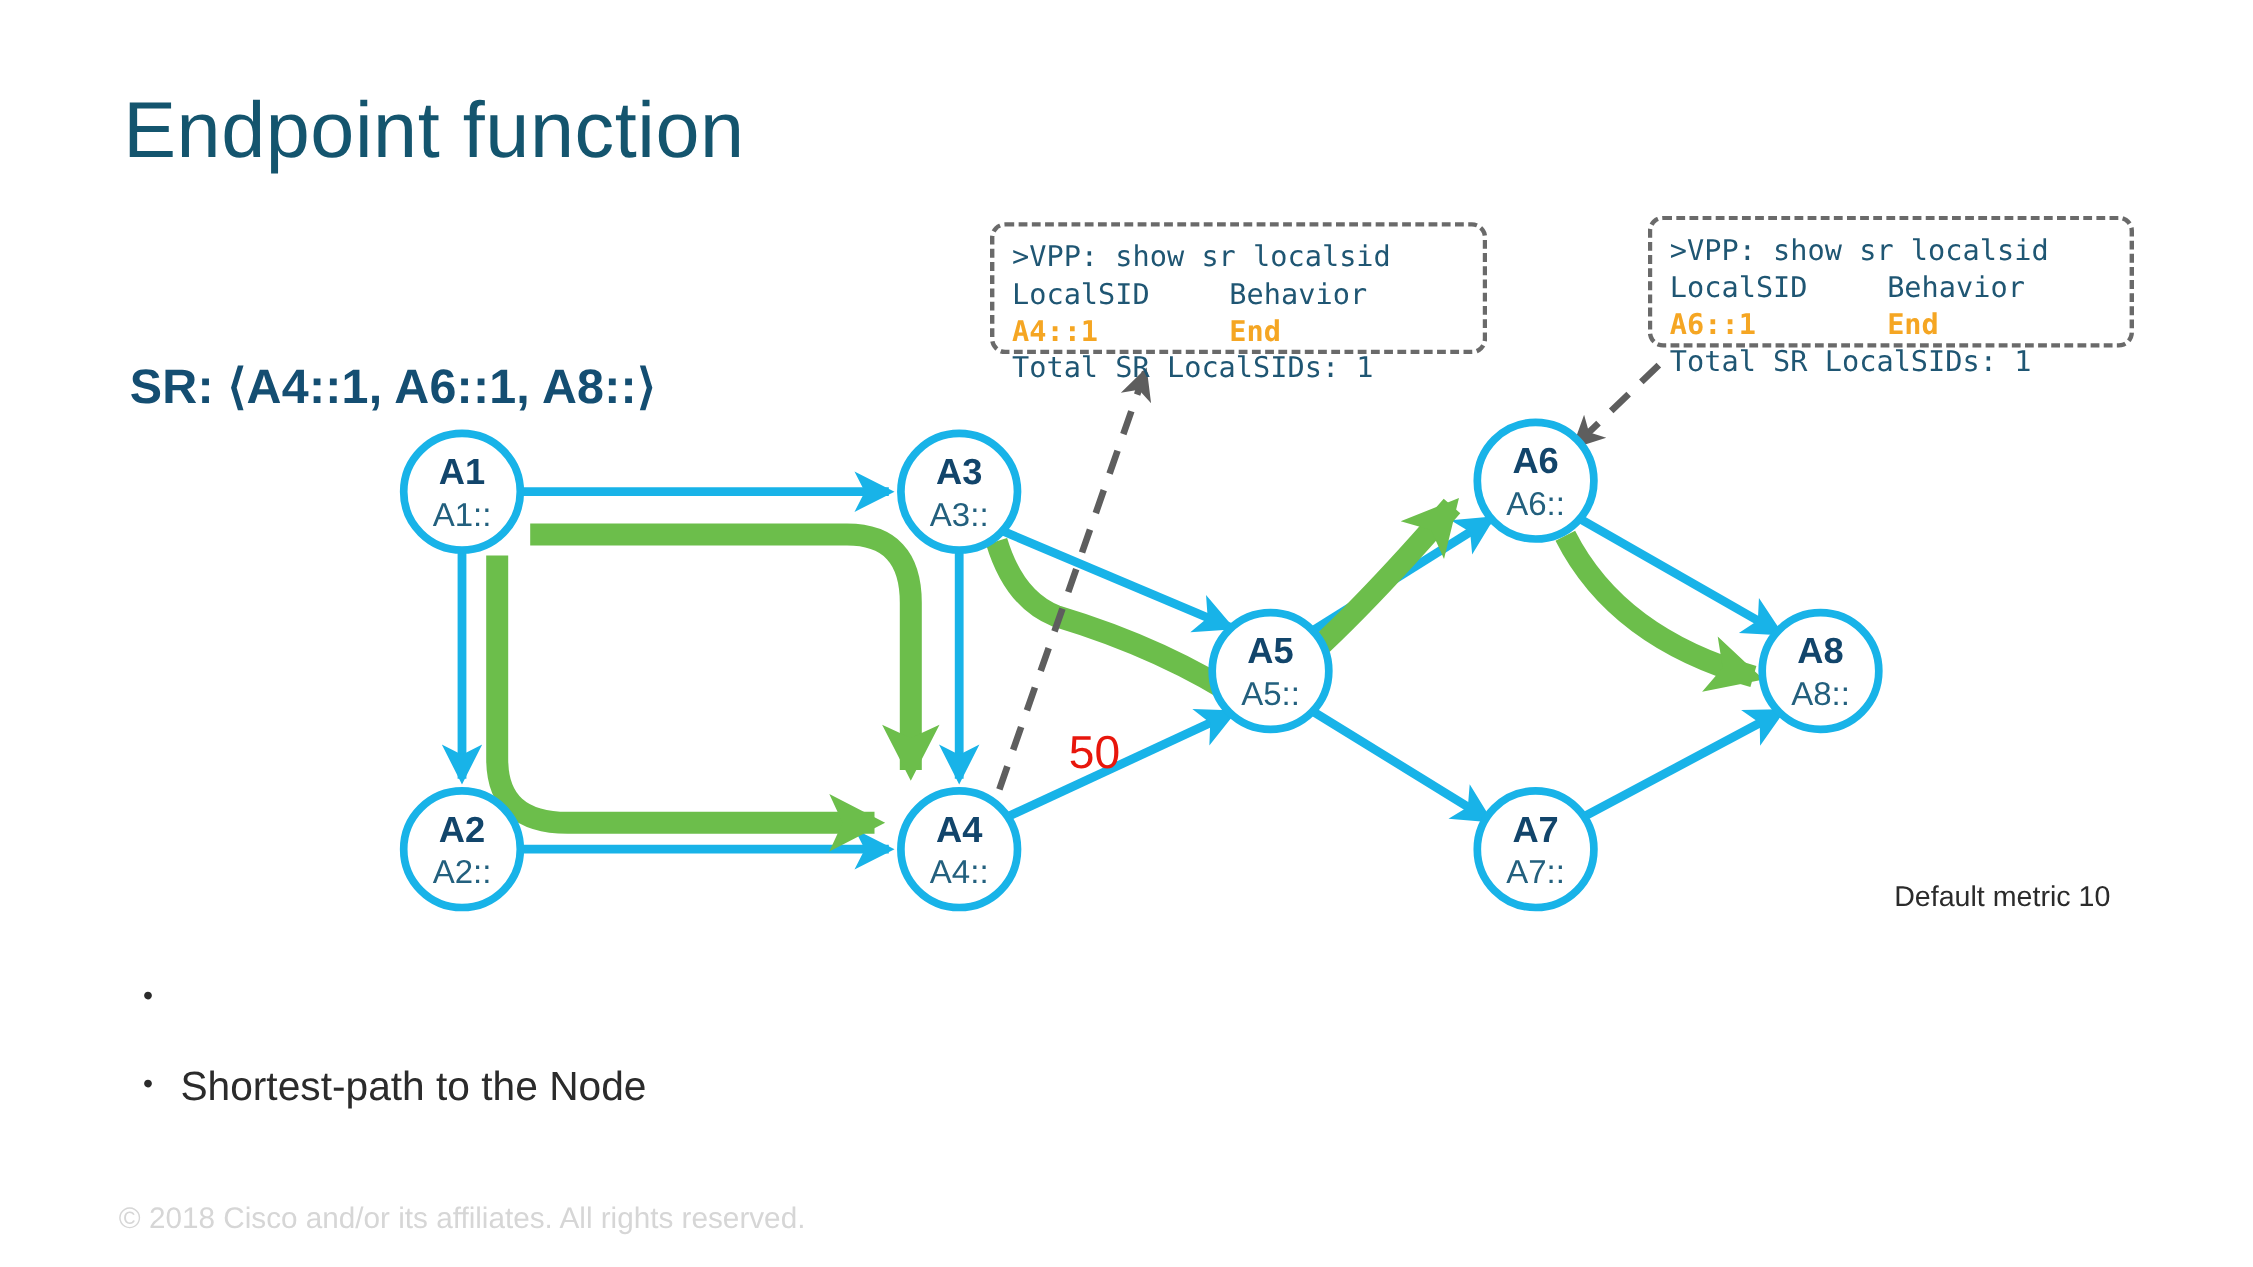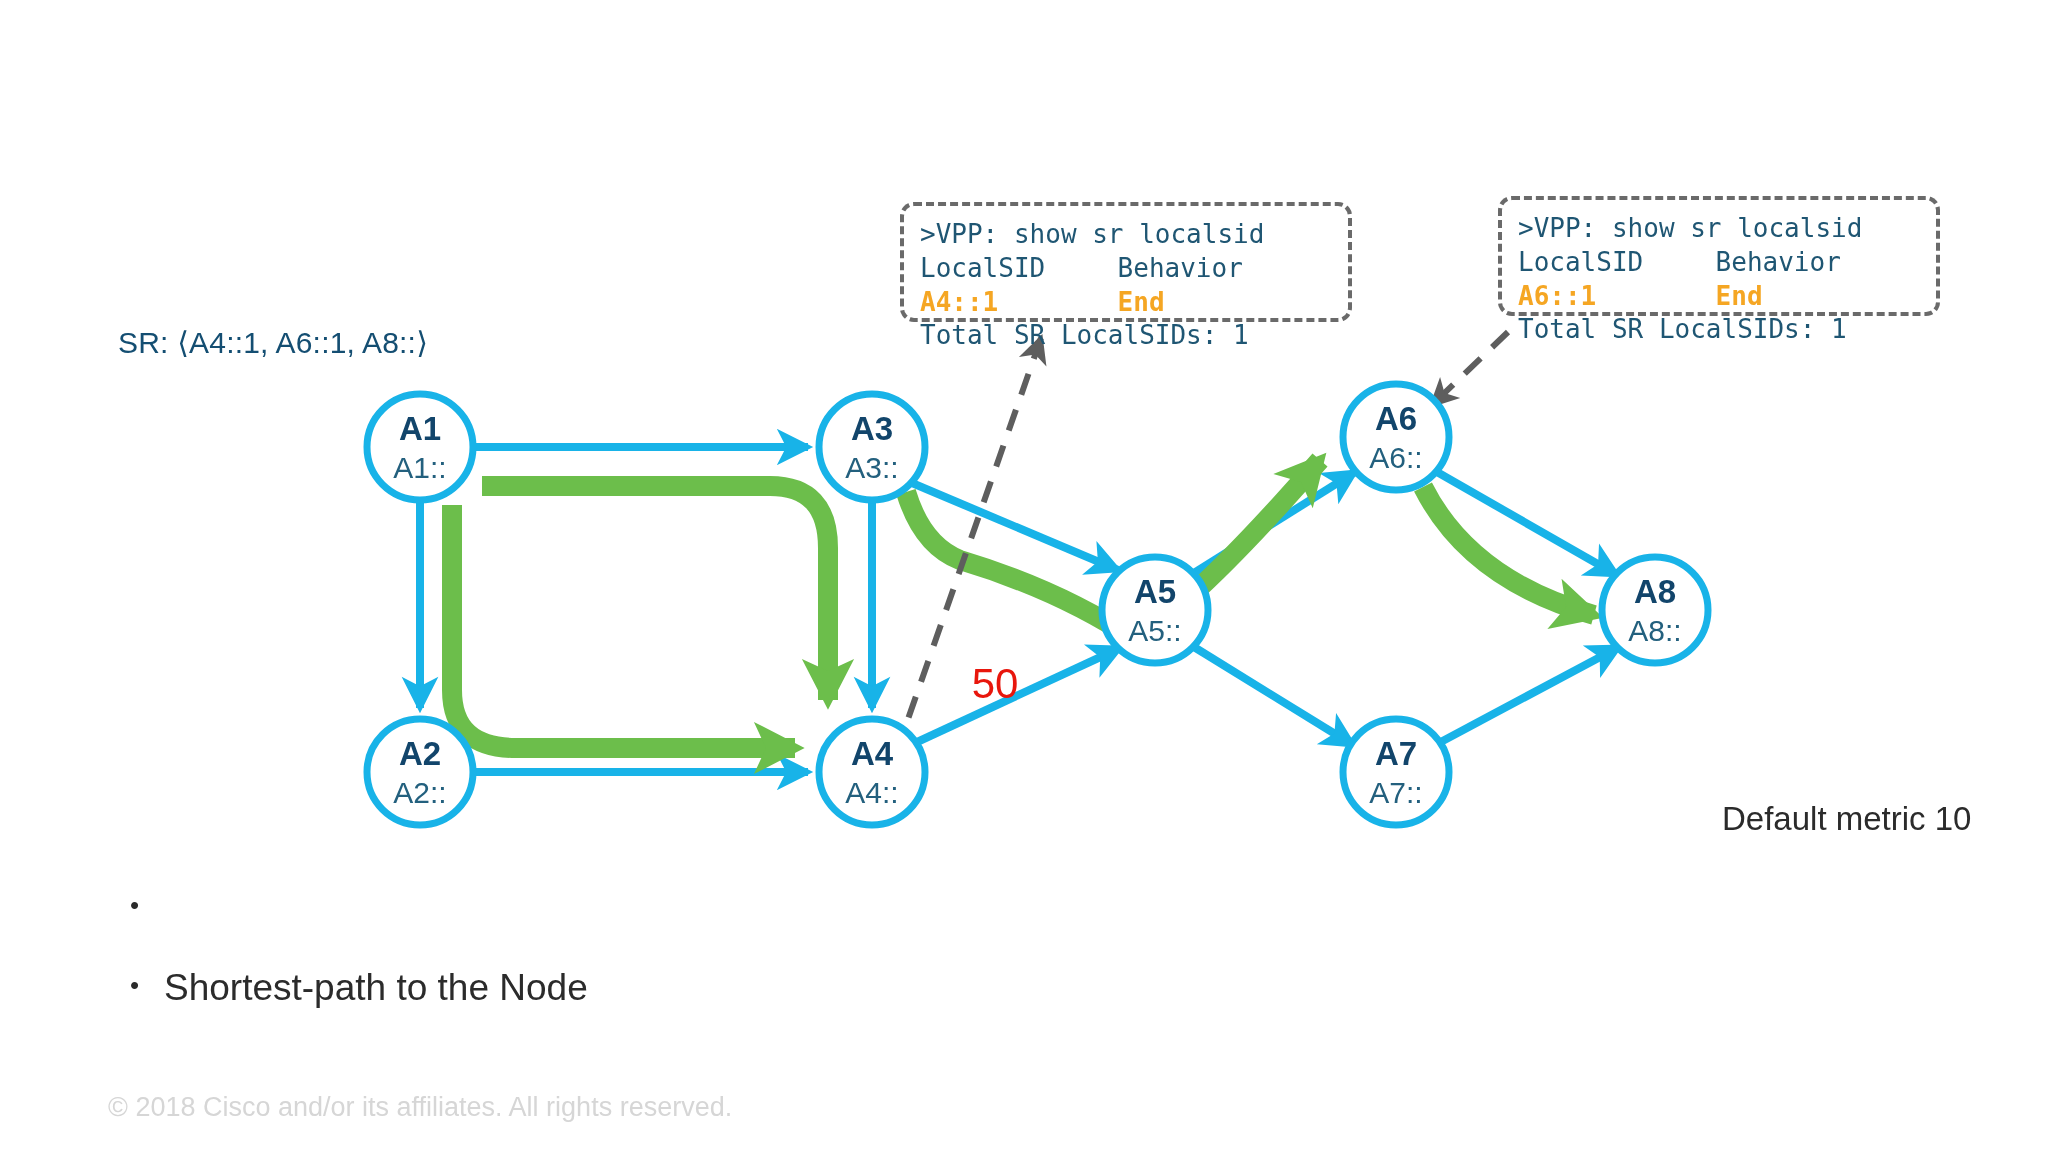--- a/index.html
+++ b/index.html
@@ -33,22 +33,22 @@
     color: #14556E;
     line-height: 1.05;
     white-space: nowrap;
   }
 
   
   #sr-label {
     position: absolute;
     left: 118px;
     top: 325px;
-    font-size: 30px;
-    font-weight: 400;
+    font-size: 44px;
+    font-weight: 700;
     color: #144E72;
     white-space: nowrap;
     letter-spacing: 0.2px;
   }
 
   
   .callout {
     position: absolute;
     border: 4px dashed #6A6A6A;
     border-radius: 14px;
@@ -67,21 +67,21 @@
   .callout .c1 { display: inline-block; width: 7.6em; }
 
   #callout-a4 { left: 900px; top: 202px; width: 452px; height: 120px; }
   #callout-a6 { left: 1498px; top: 196px; width: 442px; height: 120px; }
 
   
   #default-metric {
     position: absolute;
     left: 1722px;
     top: 800px;
-    font-size: 33px;
+    font-size: 26px;
     font-weight: 300;
     color: #2B2B2B;
     white-space: nowrap;
   }
 
   
   #bullets {
     position: absolute;
     left: 130px;
     top: 885px;
@@ -170,20 +170,21 @@
     font-weight: 400;
     fill: #E8160C;
     text-anchor: middle;
   }
 </style>
 </head>
 <body>
 
 <div class="slide">
 
+  <div id="slide-title">Endpoint function</div>
 
   <div id="sr-label">SR: ⟨A4::1, A6::1, A8::⟩</div>
 
   <svg id="graph" viewBox="0 0 2048 1152" xmlns="http://www.w3.org/2000/svg">
     <defs>
       <marker id="arrowBlue" viewBox="0 0 12 12" refX="9.5" refY="6" markerWidth="5.2" markerHeight="5.2" orient="auto-start-reverse">
         <path d="M 0.5 0.7 L 11 6 L 0.5 11.3 L 3.2 6 Z" fill="#18B3E8"></path>
       </marker>
       <marker id="arrowGreen" viewBox="0 0 12 12" refX="9" refY="6" markerWidth="2.9" markerHeight="2.9" orient="auto-start-reverse">
         <path d="M 0.5 0.6 L 11 6 L 0.5 11.4 L 3.0 6 Z" fill="#6CBE4B"></path>

